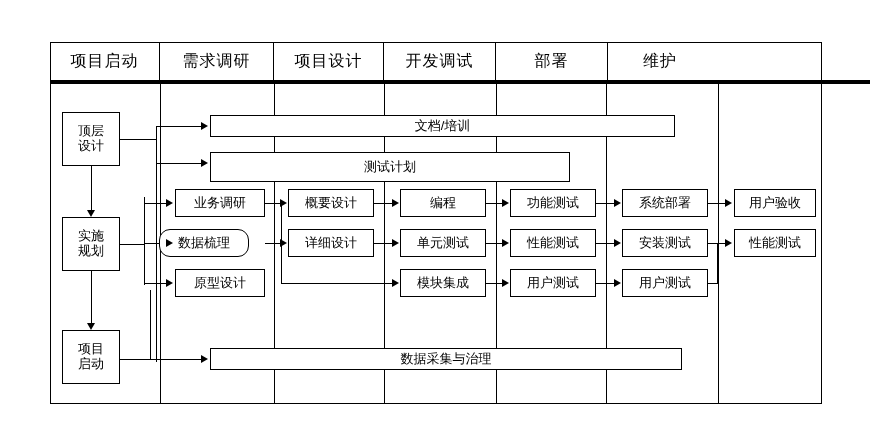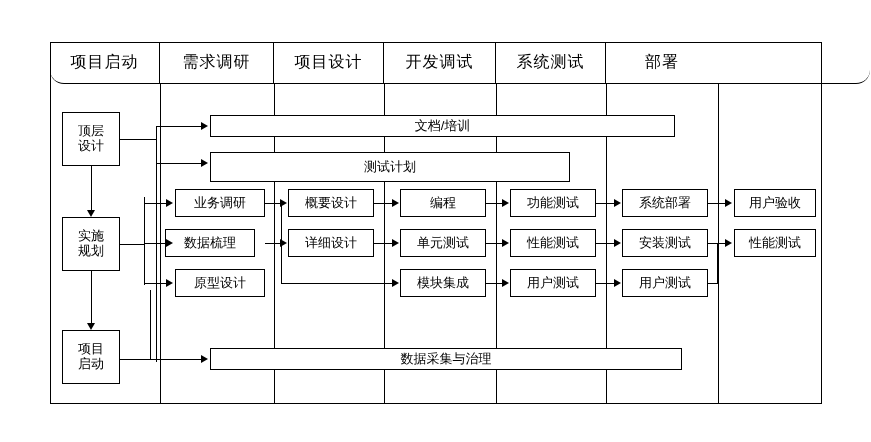--- a/index.html
+++ b/index.html
@@ -31,23 +31,22 @@
     background: #fff;
   }
   
   .header-row {
     position: absolute;
     left: 50px;
     top: 42px;
     width: 820px;
     height: 42px;
     box-sizing: border-box;
-    border-bottom: 1px solid #000000;
+    border-bottom: 4px solid #000000;
     display: flex;
-    border-radius: 14px;
   }
   .header-cell {
     box-sizing: border-box;
     border-right: 1px solid #000;
     display: flex;
     align-items: center;
     justify-content: center;
     font-size: 16px;
     letter-spacing: 1px;
   }
@@ -131,25 +130,25 @@
       </div>
     <div class="header-cell" style="width:114px">
         <span>需求调研</span>
       </div>
     <div class="header-cell" style="width:110px">
         <span>项目设计</span>
       </div>
     <div class="header-cell" style="width:112px">
         <span>开发调试</span>
       </div>
-    <div class="header-cell" style="width:110px">
-        <span>系统测试</span>
-      </div>
     <div class="header-cell" style="width:112px">
         <span>部署</span>
+      </div>
+    <div class="header-cell" style="width:104px">
+        <span>维护</span>
       </div>
   </div>
 
   <div class="vline" style="left:160px"></div>
   <div class="vline" style="left:274px"></div>
   <div class="vline" style="left:384px"></div>
   <div class="vline" style="left:496px"></div>
   <div class="vline" style="left:606px"></div>
   <div class="vline" style="left:718px"></div>
 
@@ -183,21 +182,21 @@
   <div class="bar" style="left:210px; top:152px; width:360px; height:30px;">
     <span>测试计划</span>
   </div>
   <div class="bar" style="left:210px; top:348px; width:472px; height:22px;">
     <span>数据采集与治理</span>
   </div>
 
   <div class="box" style="left:175px; top:189px; width:90px; height:28px;">
     <span>业务调研</span>
   </div>
-  <div class="box" style="left:165px; top:229px; width:90px; height:28px;">
+  <div class="box" style="left:159px; top:229px; width:90px; height:28px;border-radius:11px;">
     <span>数据梳理</span>
   </div>
   <div class="box" style="left:175px; top:269px; width:90px; height:28px;">
     <span>原型设计</span>
   </div>
 
   <div class="box" style="left:288px; top:189px; width:86px; height:28px;">
     <span>概要设计</span>
   </div>
   <div class="box" style="left:288px; top:229px; width:86px; height:28px;">

